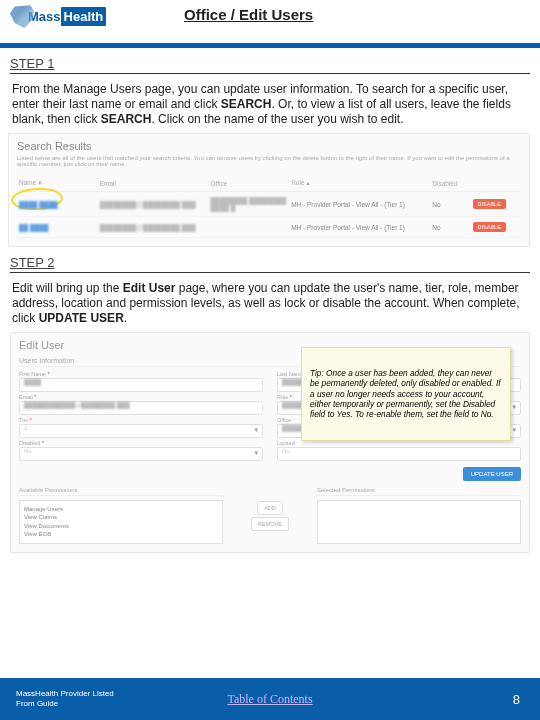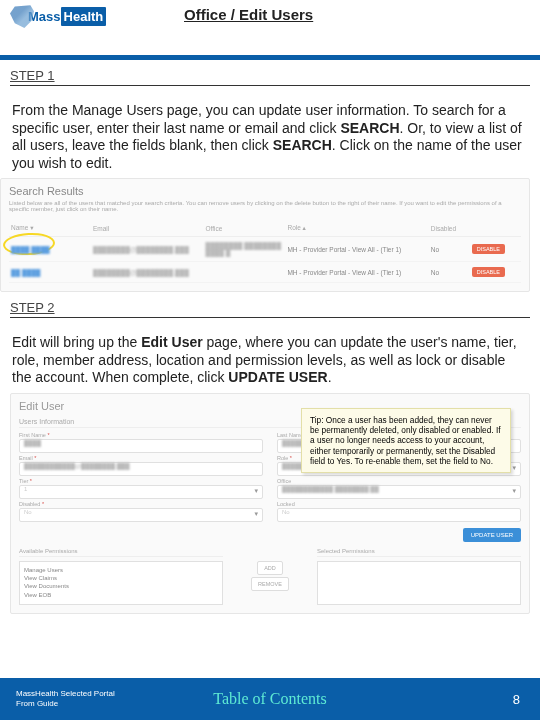--- a/index.html
+++ b/index.html
@@ -8,21 +8,21 @@
     height: 720px;
     font-family: Arial, Helvetica, sans-serif;
     font-size: 9px;
     background: #fff;
     position: relative;
     overflow: hidden;
   }
 
   
   .header {
-    height: 60px;
+    height: 48px;
     position: relative;
     border-bottom: 5px solid #0a5ea8;
   }
   .logo {
     position: absolute;
     left: 10px;
     top: 4px;
     display: flex;
     align-items: center;
   }
@@ -62,30 +62,30 @@
     margin: 8px 10px 3px 10px;
     font-size: 13px;
     font-weight: normal;
     color: #444;
     border-bottom: 1px solid #333;
     padding-bottom: 2px;
     text-decoration: underline;
   }
 
   .instruction {
-    margin: 16px 12px 6px 12px;
-    font-size: 14px;
+    margin: 8px 12px 6px 12px;
+    font-size: 12px;
     line-height: 1.25;
     color: #222;
   }
   .instruction b { font-weight: bold; }
 
   
   .search-results {
-    margin: 2px 10px 6px 0;
+    margin: 2px 10px 6px 8px;
     border: 1px solid #e6e6e6;
     background: #fafafa;
     border-radius: 2px;
     padding: 6px 8px 8px 8px;
     color: #888;
   }
   .sr-title {
     font-size: 11px;
     color: #888;
     font-weight: 300;
@@ -245,24 +245,25 @@
     border-radius: 2px;
   }
 
   .tip-box {
     position: absolute;
     top: 14px;
     right: 18px;
     width: 210px;
     background: #fdfbe8;
     border: 1px solid #e3dfa8;
-    padding: 6px 8px;
+    padding: 20px 8px;
     font-size: 8.3px;
     line-height: 1.25;
     box-shadow: 2px 2px 3px rgba(0,0,0,0.15);
+    font-style: italic;
   }
 
   
   .footer {
     position: absolute;
     left: 0;
     bottom: 0;
     width: 100%;
     height: 42px;
     background: #0a5ea8;
@@ -272,22 +273,23 @@
   }
   .footer-guide {
     color: #fff;
     font-size: 8px;
     line-height: 1.2;
   }
   .footer-toc {
     position: absolute;
     left: 50%;
     transform: translateX(-50%);
-    color: #5eead4;
-    font-size: 16px;
+    color: #c4b5fd;
+    font-size: 12px;
+    text-decoration: underline;
     font-family: "Times New Roman", serif;
   }
   .page-num {
     position: absolute;
     right: 20px;
     color: #fff;
     font-size: 13px;
   }
 </style>
 </head>
@@ -407,18 +409,18 @@
       <div class="plabel">Selected Permissions</div>
       <div class="perm-list"></div>
     </div>
   </div>
 
   <div class="tip-box">Tip: Once a user has been added, they can never be permanently deleted, only disabled or enabled. If a user no longer needs access to your account, either temporarily or permanently, set the Disabled field to Yes. To re-enable them, set the field to No.</div>
 </div>
 
 <div class="footer">
   <div class="footer-guide">
-    <div>MassHealth Selected Portal</div>
+    <div>MassHealth Provider Listed</div>
     <div>From Guide</div>
   </div>
   <div class="footer-toc">Table of Contents</div>
   <div class="page-num">8</div>
 </div>
 
 </body></html>

